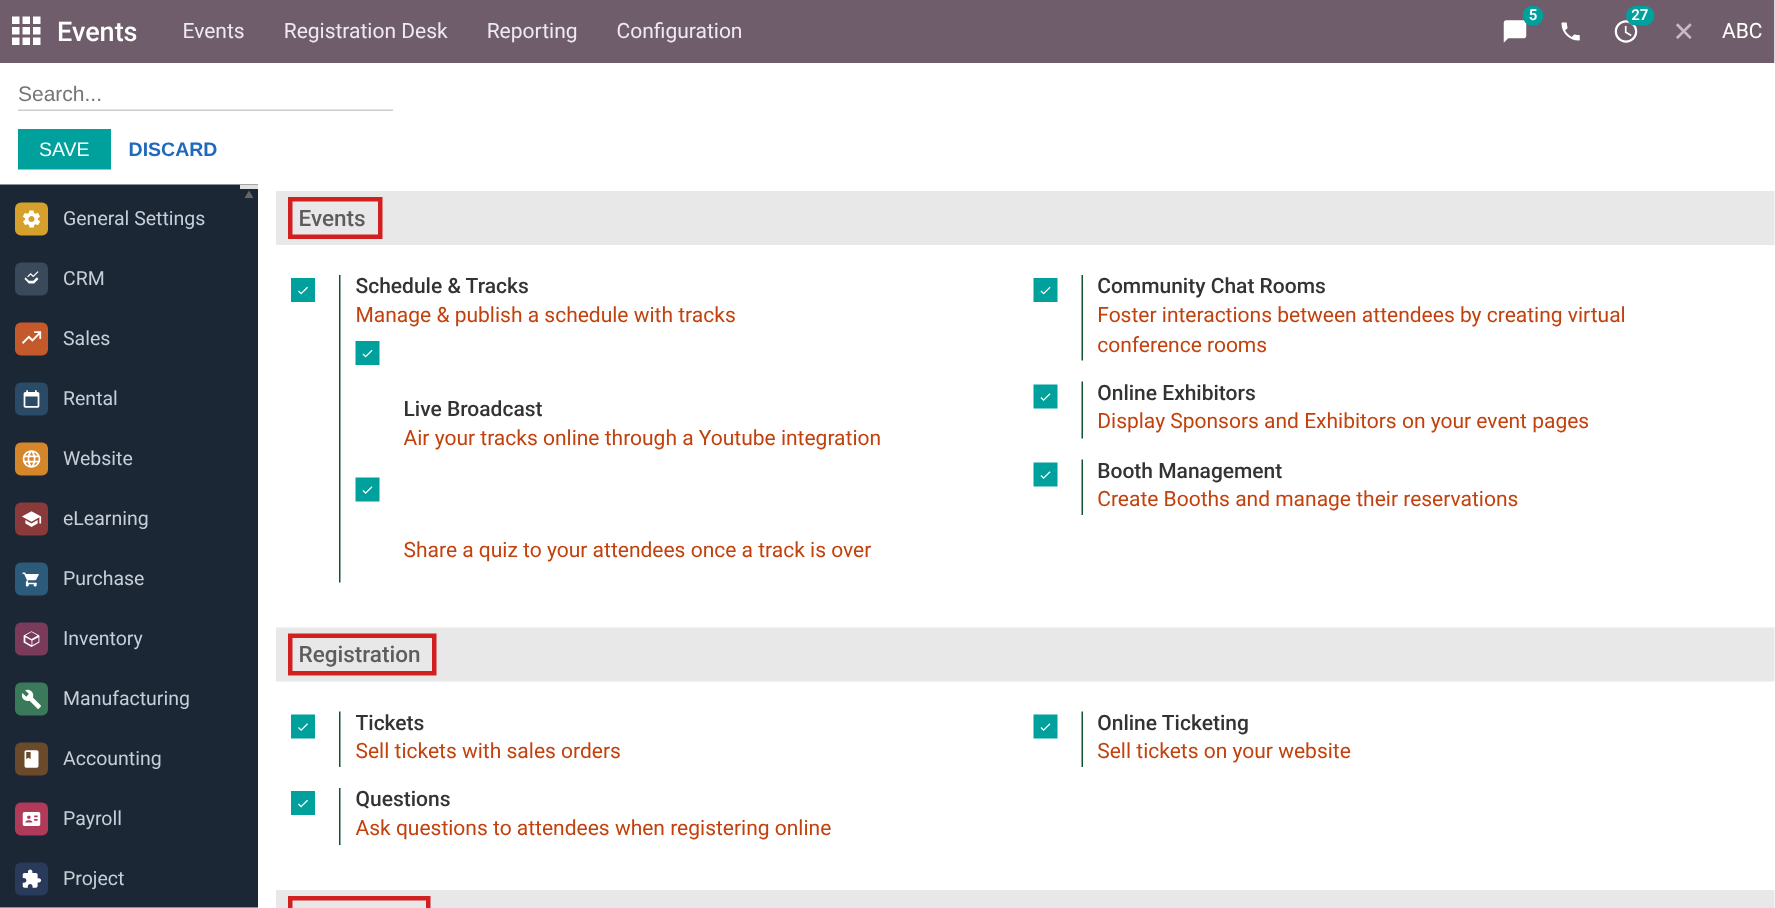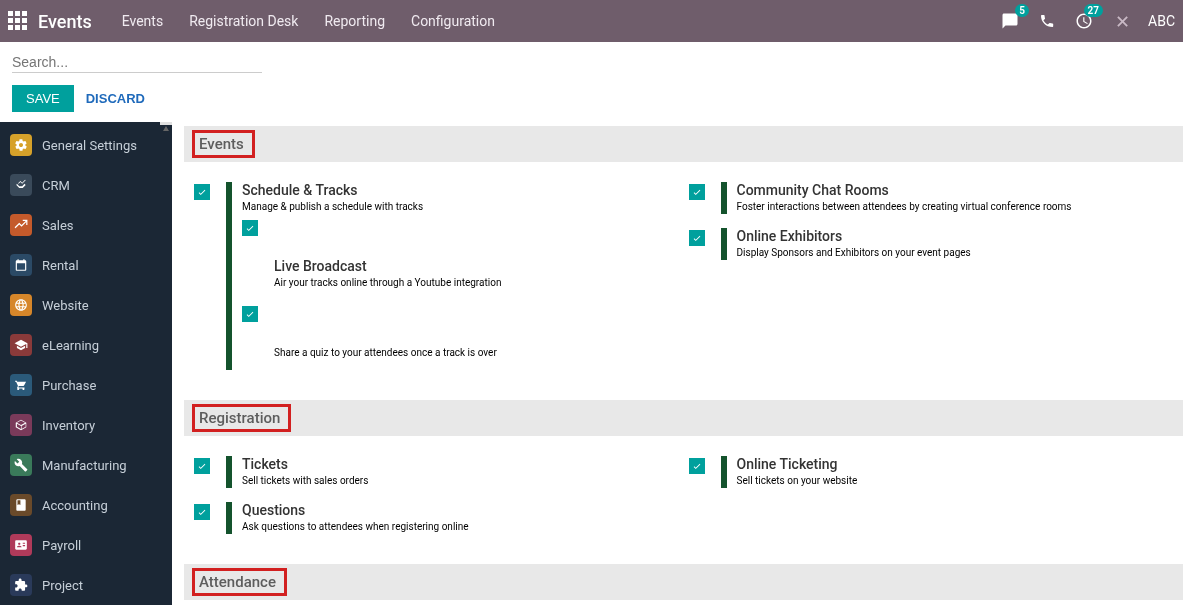--- a/index.html
+++ b/index.html
@@ -48,24 +48,24 @@
 
   .section-header { background: #e8e8e8; padding: 4px 12px; margin: 4px 0 10px 0; color: #5d5d5d; font-size: 15px; font-weight: 500; }
   .highlight-box { display: inline-block; border: 3px solid #d22020; padding: 2px 8px 2px 4px; margin-left: -4px; }
 
   .options-grid { display: flex; padding: 6px 0 16px 10px; }
   .options-col { flex: 1; min-width: 0; }
   .option { display: flex; padding: 4px 0 10px 0; }
   .option .cb-col { width: 32px; display: flex; justify-content: flex-start; padding-top: 2px; }
   .option .cb { width: 16px; height: 16px; background: #00a09d; display: flex; align-items: center; justify-content: center; cursor: pointer; }
   .option .cb svg { width: 10px; height: 10px; fill: #fff; }
-  .option .txt { flex: 1; border-left: 6px solid #14532d; padding-left: 10px; max-width: 420px; }
+  .option .txt { flex: 1; border-left: 1px solid #14532d; padding-left: 10px; max-width: 420px; }
   .option .txt.noborder { border-left: none; padding-left: 0; margin-top: 40px; }
   .option .opt-title { font-size: 14px; color: #333; font-weight: 500; }
-  .option .opt-desc { font-size: 10px; color: #000000; margin-top: 2px; line-height: 1.4; }
+  .option .opt-desc { font-size: 14px; color: #c2410c; margin-top: 2px; line-height: 1.4; }
   .sub-option { padding-left: 0px; }
 
   .barcode-icon { display: inline-block; margin-left: 4px; }
 </style>
 </head>
 <body>
 
 <div class="topnav">
   <div class="apps-icon">
     <span></span>
@@ -284,20 +284,33 @@
                 <svg viewBox="0 0 24 24">
                   <path d="M9 16.2l-3.5-3.5L4 14.2l5 5 11-11-1.4-1.4z"></path>
                 </svg>
               </div>
             </div>
             <div class="txt ">
               <div class="opt-title">Online Exhibitors</div>
               <div class="opt-desc">Display Sponsors and Exhibitors on your event pages</div>
             </div>
           </div>
+          <div class="option ">
+            <div class="cb-col">
+              <div class="cb">
+                <svg viewBox="0 0 24 24">
+                  <path d="M9 16.2l-3.5-3.5L4 14.2l5 5 11-11-1.4-1.4z"></path>
+                </svg>
+              </div>
+            </div>
+            <div class="txt ">
+              <div class="opt-title">Booth Management</div>
+              <div class="opt-desc">Create Booths and manage their reservations</div>
+            </div>
+          </div>
         </div>
       </div>
       <div class="section-header"><span class="highlight-box">Registration</span></div>
       <div class="options-grid">
         <div class="options-col">
           <div class="option ">
             <div class="cb-col">
               <div class="cb">
                 <svg viewBox="0 0 24 24">
                   <path d="M9 16.2l-3.5-3.5L4 14.2l5 5 11-11-1.4-1.4z"></path>

